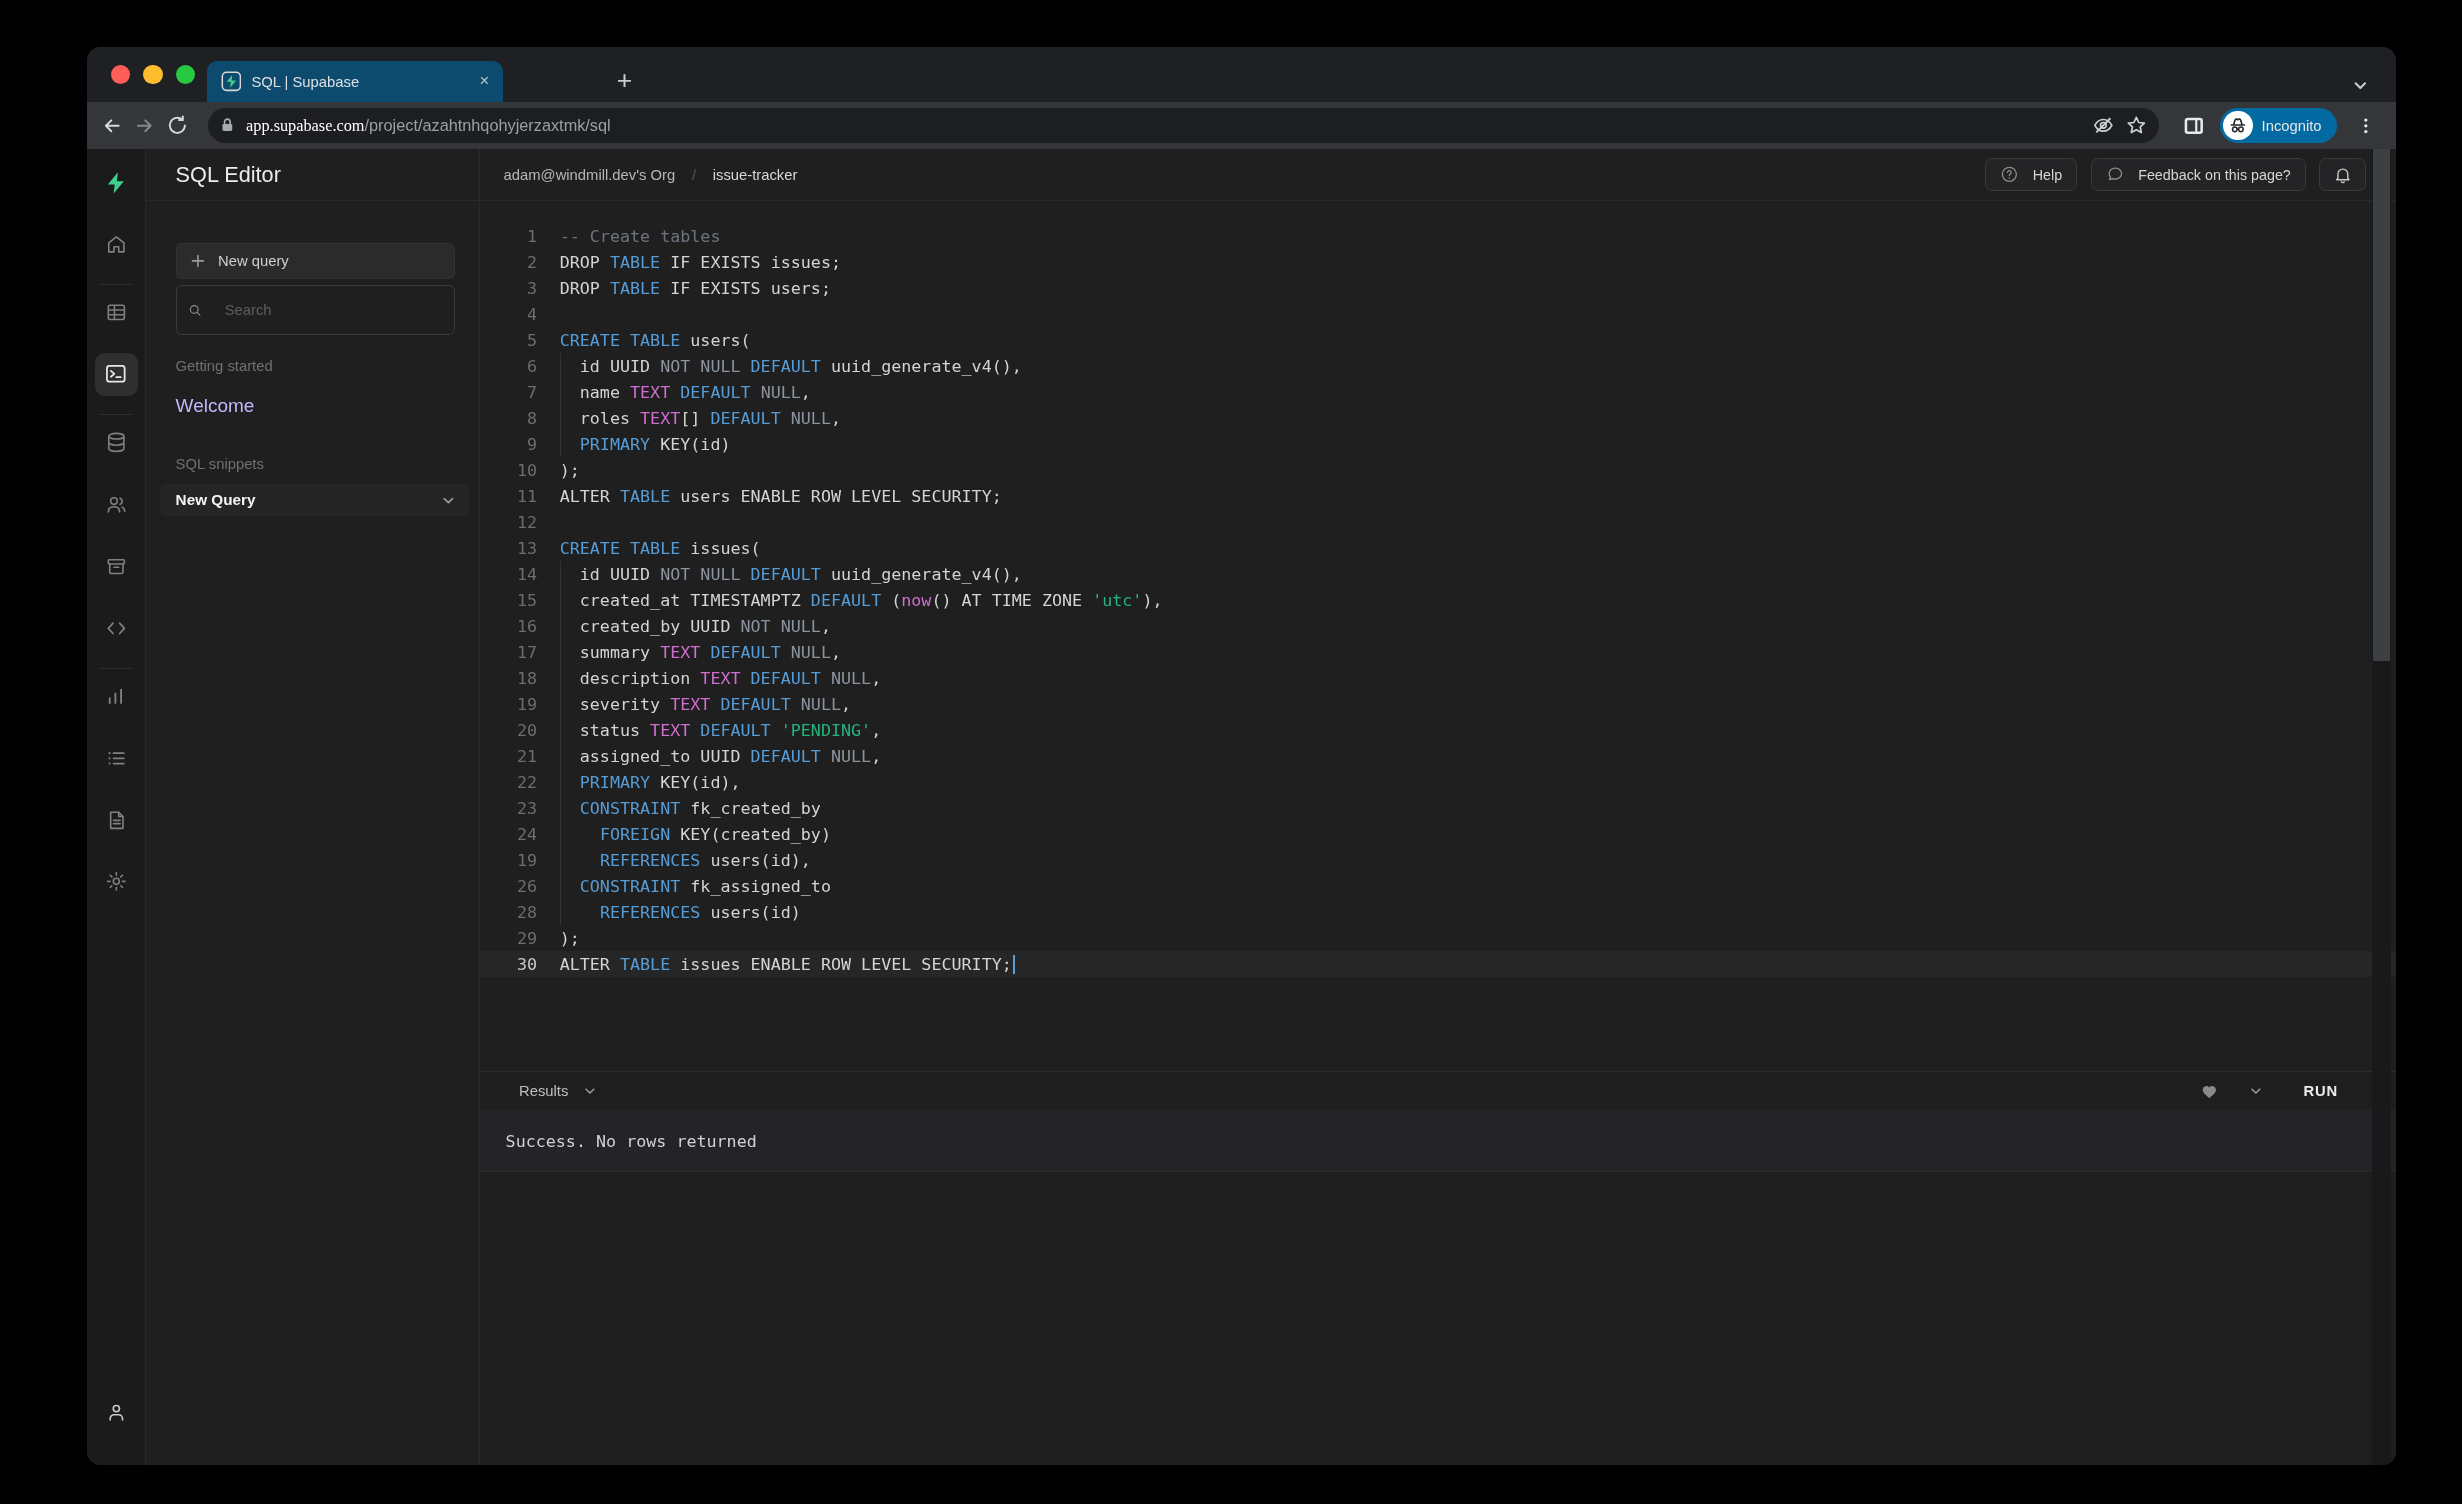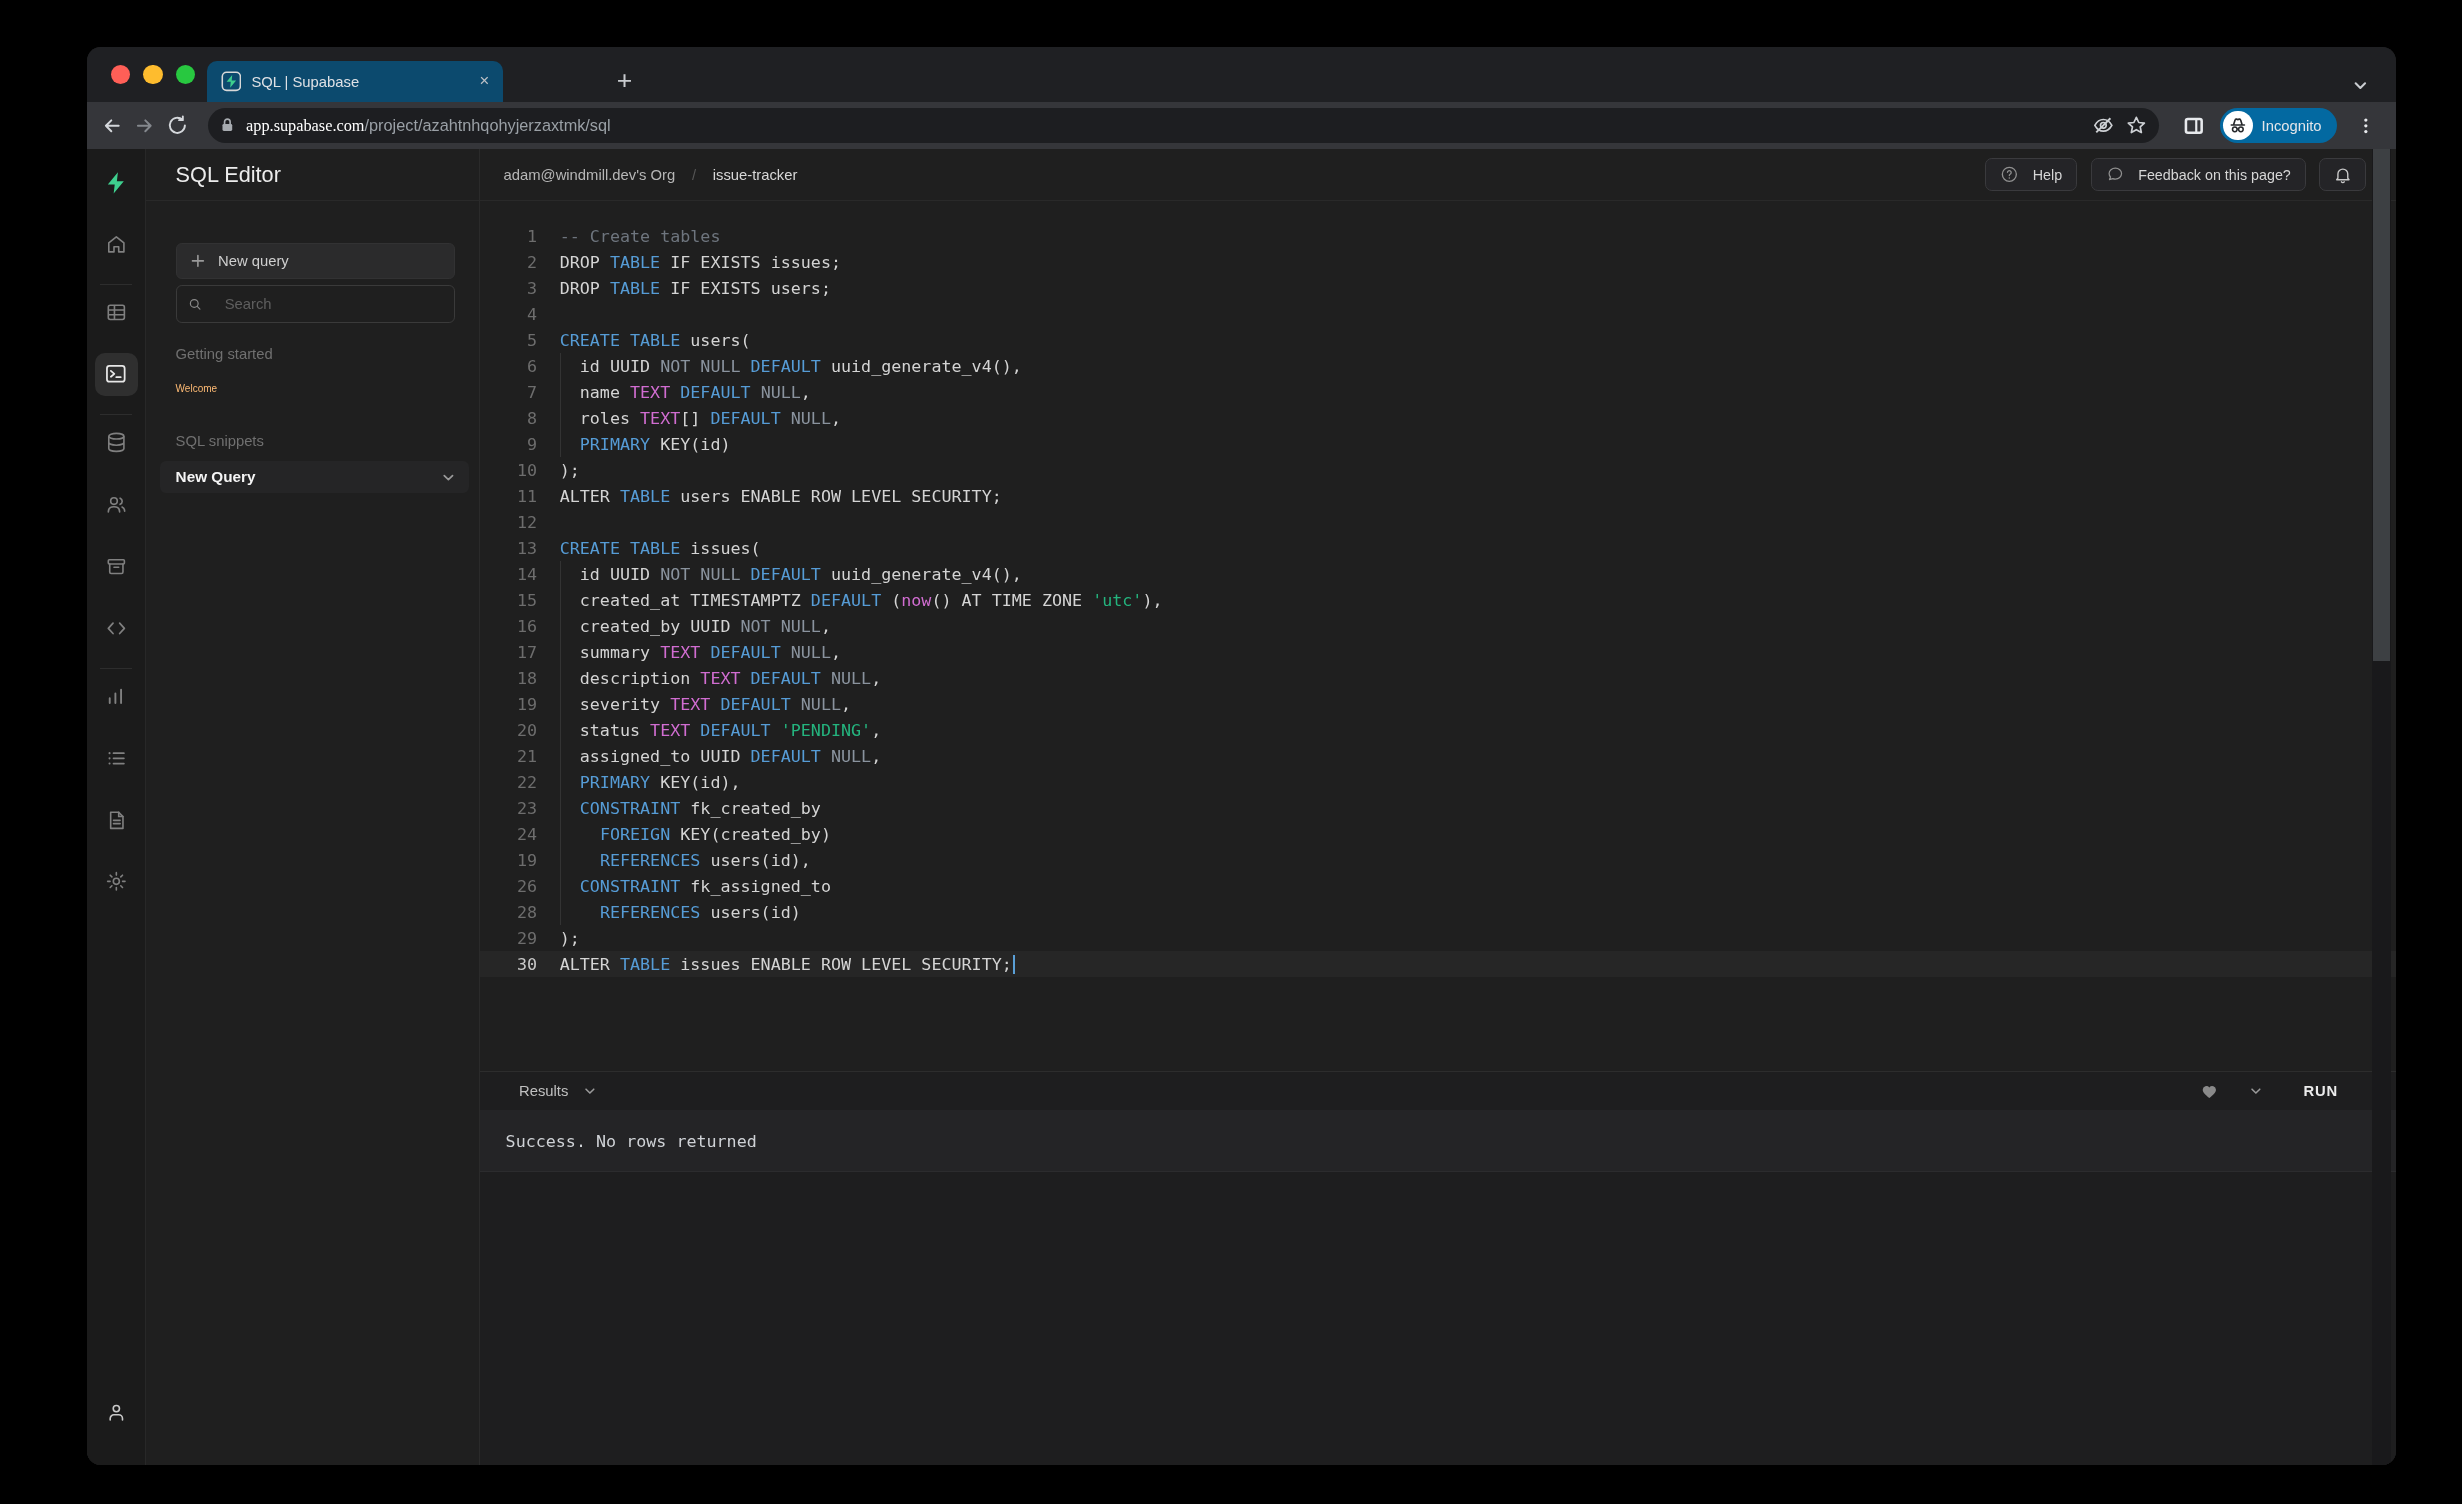--- a/index.html
+++ b/index.html
@@ -45,27 +45,27 @@
   .ribtn.sel { background:#2f2f2f; color:#e8e8e8; }
   .rdiv { width:31.5px; height:1px; background:#2d2d2d; margin:0 0 5.9px; flex:none; }
   .railbottom { position:absolute; bottom:41px; left:0; width:59px; display:flex; justify-content:center; color:#c9c9c9; }
 
   .side { width:334px; background:#1f1f1f; border-right:1px solid #2a2a2a; flex:none; }
   .side-head { height:52px; border-bottom:1px solid #292929; display:flex; align-items:center; padding-left:29.6px; }
   .side-title { color:#ececec; font-size:21.7px; }
   .side-body { padding:42px 23.6px 0 29.6px; }
   .nqbtn { height:36px; background:#2b2b2c; border:1px solid #323233; border-radius:5.9px; display:flex;
            align-items:center; gap:11.8px; padding:0 13.8px; color:#cfcfcf; font-size:14.8px; }
-  .searchbox { height:38px; margin-top:5.9px; border:1px solid #3a3a3a; border-radius:5.9px; display:flex;
+  .searchbox { height:50px; margin-top:5.9px; border:1px solid #3a3a3a; border-radius:5.9px; display:flex;
                align-items:center; gap:22px; padding:0 11.8px; background:transparent; }
   .searchbox input { background:transparent; border:0; outline:0; color:#cfcfcf; font-size:14.8px;
                      font-family:"Liberation Sans", sans-serif; width:100%; }
   .searchbox input::placeholder { color:#5f5f5f; }
   .seclabel { margin-top:23.6px; color:#707070; font-size:14.8px; }
-  .sideitem { margin-top:20.7px; color:#fdba74; font-size:10px; }
+  .sideitem { margin-top:20.7px; color:#c4b5fd; font-size:19px; }
   .seclabel2 { margin-top:39px; color:#707070; font-size:14.8px; }
   .selrow { margin:11.8px -13.8px 0 -15.8px; height:32.5px; border-radius:5.9px; background:#252526;
             display:flex; align-items:center; justify-content:space-between; padding:0 13.8px 0 15.8px; }
   .selrow span.lbl { color:#f5f5f5; font-size:15.3px; font-weight:700; }
 
   .main { flex:1; display:flex; flex-direction:column; min-width:0; }
   .mhead { height:52px; border-bottom:1px solid #292929; display:flex; align-items:center; padding:0 29.6px 0 23.6px; flex:none; }
   .crumbs { display:flex; align-items:center; font-size:14.8px; }
   .crumb-org { color:#b7b7b7; }
   .crumb-sep { color:#565656; margin:0 16.7px; }

